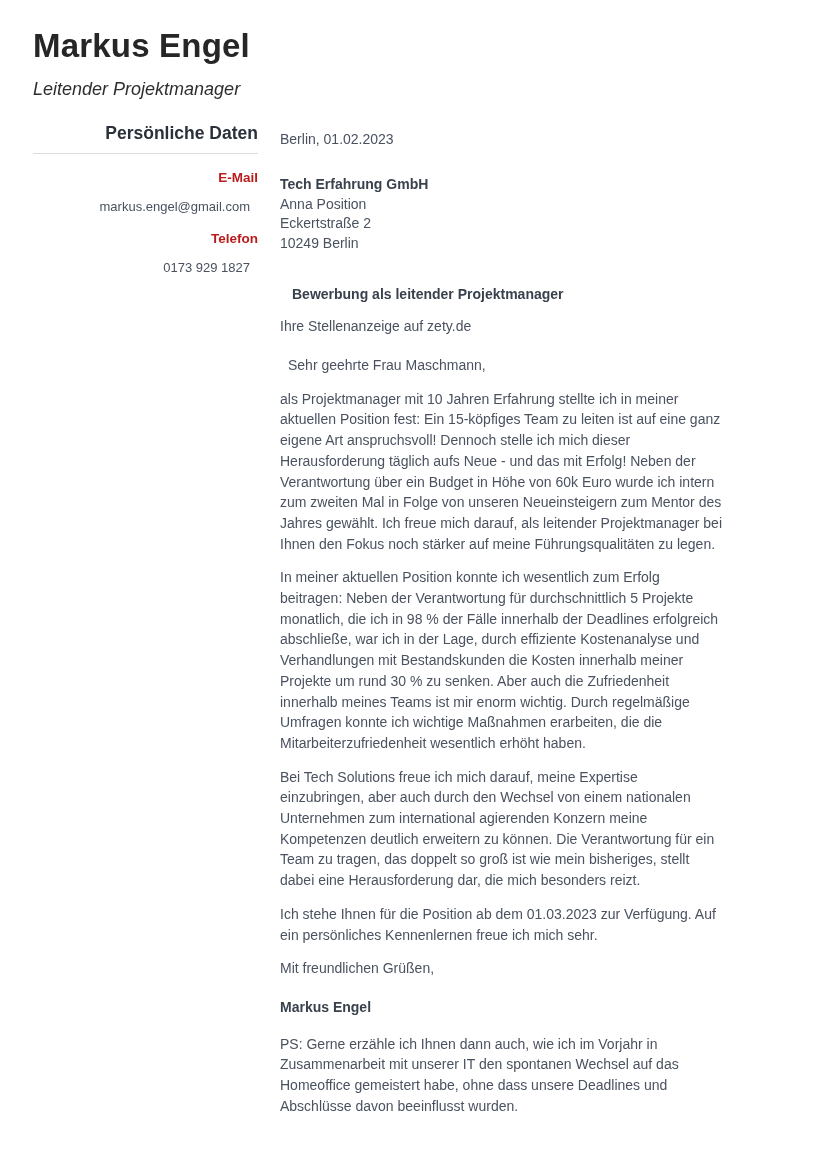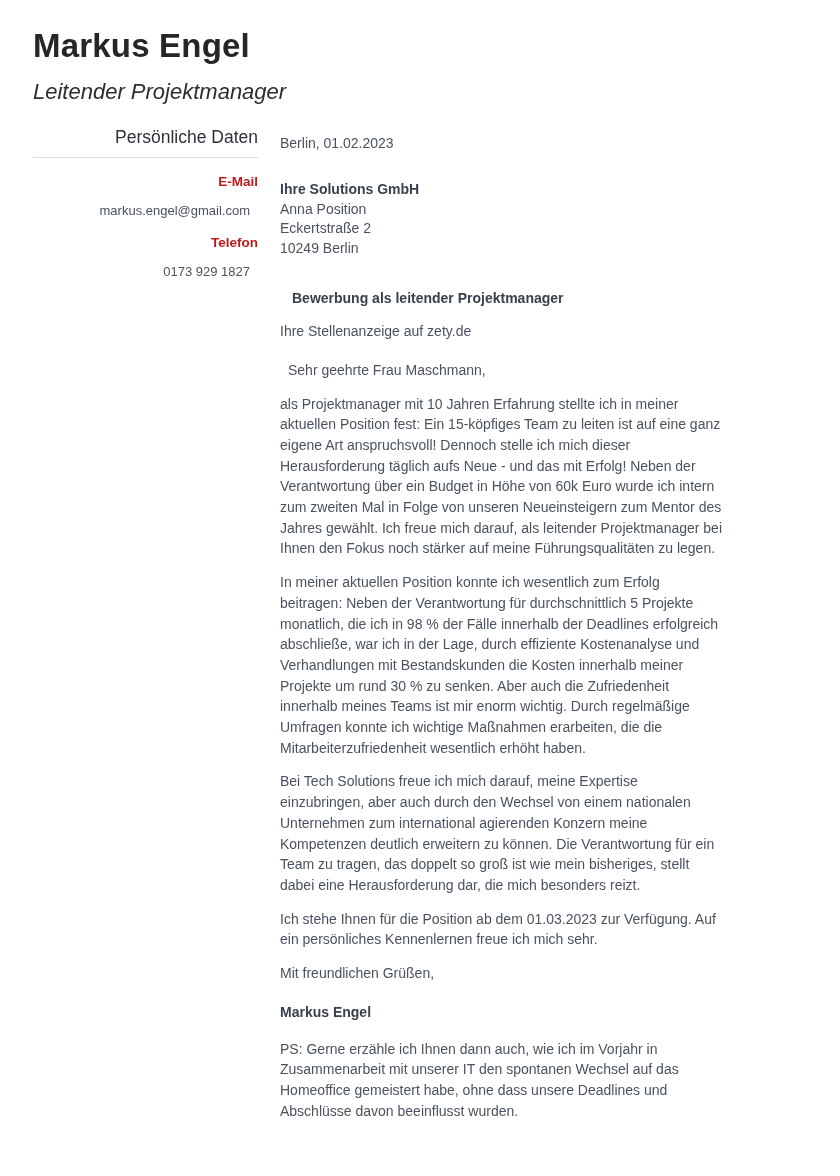--- a/index.html
+++ b/index.html
@@ -22,21 +22,21 @@
   .doc-header { margin-bottom: 22px; }
   .doc-name {
     font-size: 33px;
     font-weight: bold;
     color: #262626;
     letter-spacing: 0.2px;
     line-height: 1.15;
     margin: 0 0 14px 0;
   }
   .doc-subtitle {
-    font-size: 22px;
+    font-size: 18px;
     font-style: italic;
     color: #2e2e2e;
     line-height: 1.2;
     margin: 0;
   }
   
   .columns {
     display: flex;
     align-items: flex-start;
   }
@@ -47,21 +47,21 @@
   }
   .main-col {
     flex: 1 1 auto;
     margin-left: 22px;
     padding-top: 6px;
     max-width: 537px;
   }
   
   .sidebar-heading {
     font-size: 17.5px;
-    font-weight: normal;
+    font-weight: bold;
     color: #2b313b;
     margin: 0 0 9px 0;
     line-height: 1.2;
   }
   .sidebar-divider {
     border: none;
     border-top: 1px solid #dcdcdc;
     margin: 0 0 13px 0;
   }
   .sidebar-field { margin-bottom: 11px; }
@@ -128,21 +128,21 @@
         <p class="sidebar-label">Telefon</p>
         <p class="sidebar-value">0173 929 1827</p>
       </div>
     </div>
 
     <div class="main-col letter">
 
       <p class="date-line">Berlin, 01.02.2023</p>
 
       <div class="recipient">
-        <p class="company">Ihre Solutions GmbH</p>
+        <p class="company">Tech Erfahrung GmbH</p>
         <p>Anna Position</p>
         <p>Eckertstraße 2</p>
         <p>10249 Berlin</p>
       </div>
 
       <div class="subject-block">
         <p class="subject">Bewerbung als leitender Projektmanager</p>
         <p class="reference">Ihre Stellenanzeige auf zety.de</p>
       </div>
 

